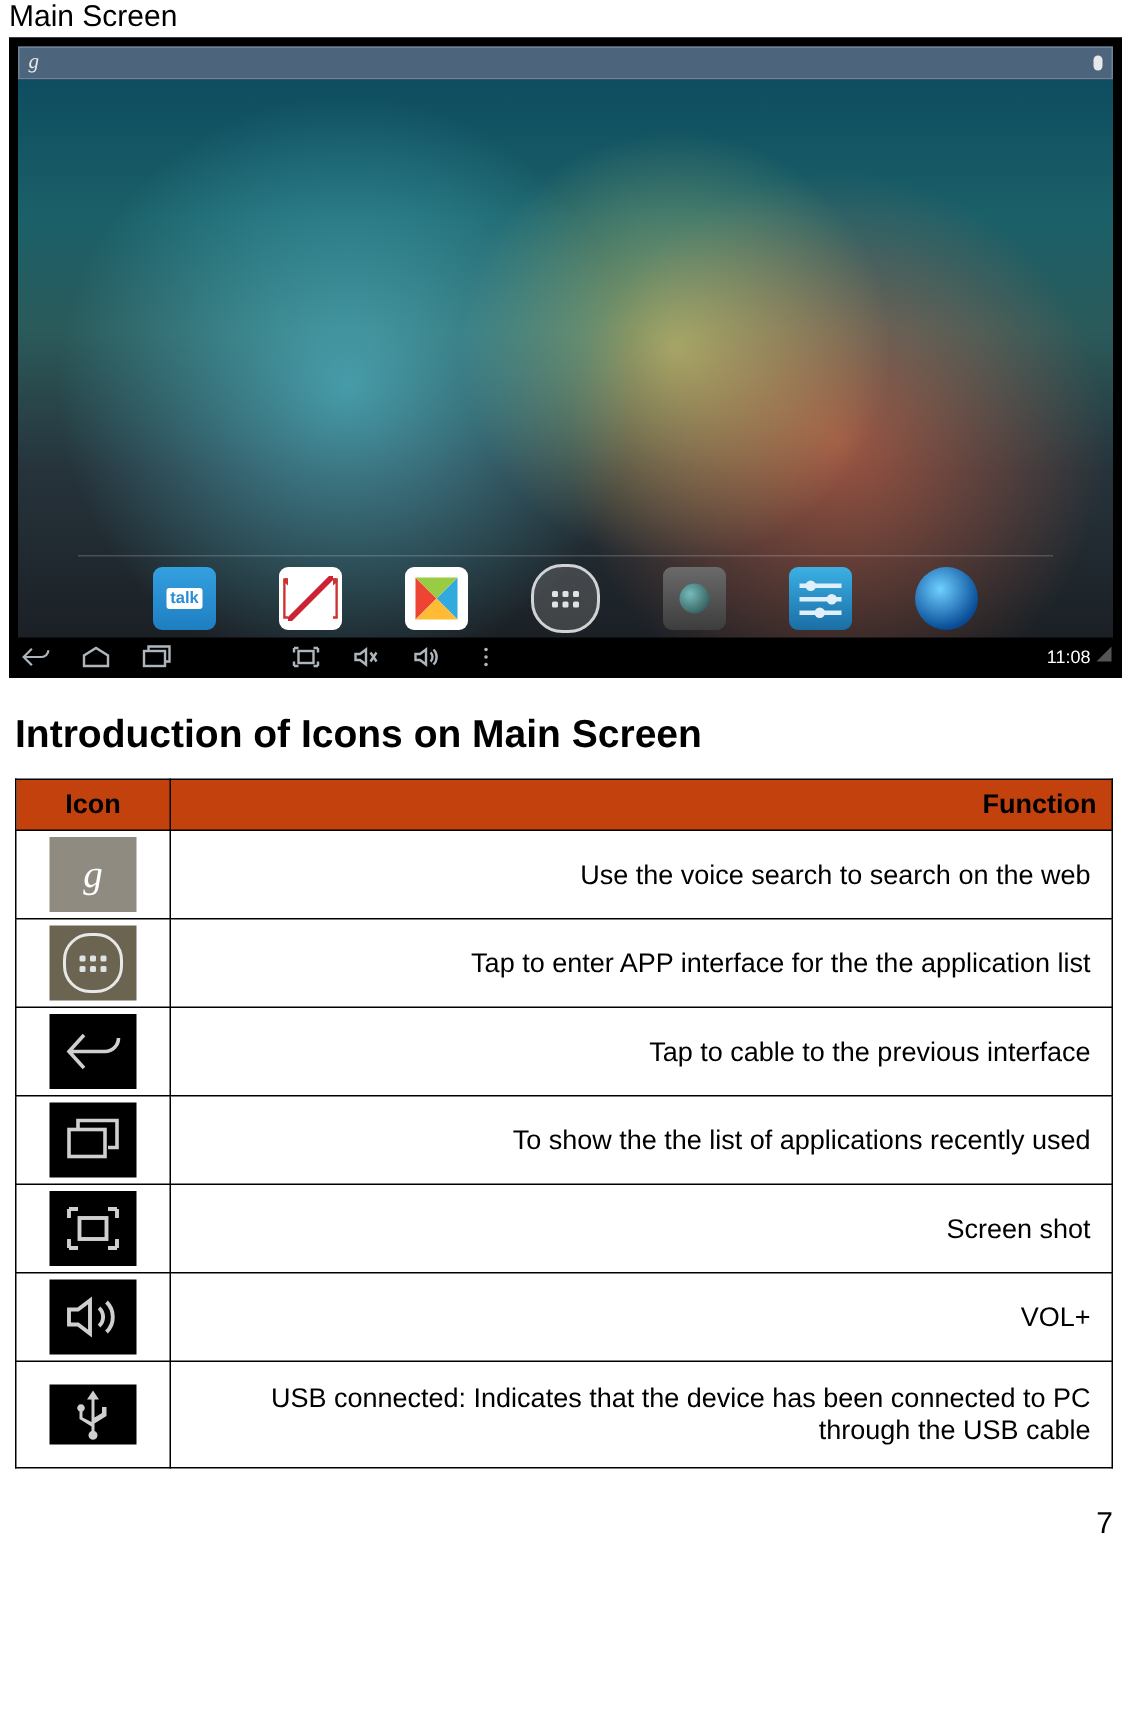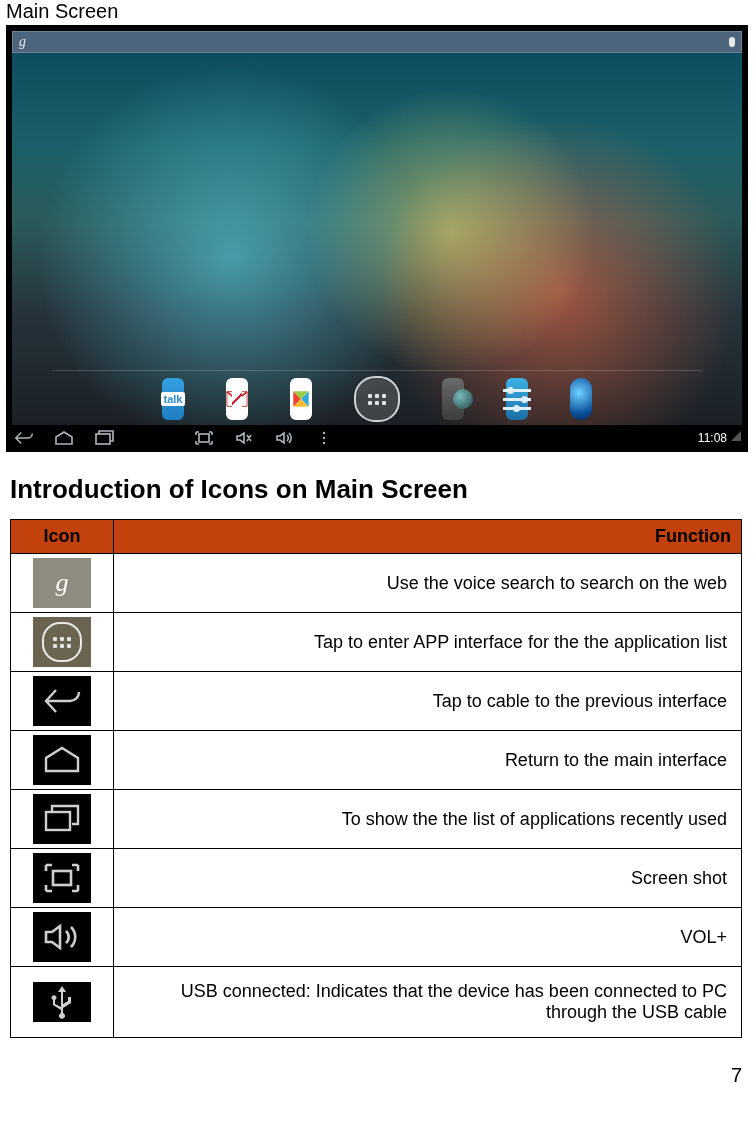--- a/index.html
+++ b/index.html
@@ -63,21 +63,21 @@
   }
   .dock {
     height: 52px;
     display: flex;
     justify-content: center;
     gap: 42px;
     align-items: center;
     margin: 0 5px;
   }
   .app-icon {
-    width: 22px;
+    width: 42px;
     height: 42px;
     border-radius: 6px;
     display: flex;
     align-items: center;
     justify-content: center;
     font-size: 11px;
     font-weight: bold;
   }
   .talk-ic { background: linear-gradient(#34a0e0,#1e7ec2); color:#fff; }
   .talk-ic span { background:#fff; color:#2a8ed4; padding:1px 3px; border-radius:2px; font-size:11px;}
@@ -293,30 +293,20 @@
             <svg width="44" height="30" viewBox="0 0 44 30" fill="none" stroke="#cfcfcf" stroke-width="2.4">
               <path d="M16 4L6 15l10 11M6 15h24a9 9 0 009-9"></path>
             </svg>
           </div>
         </td>
     <td class="col-fn">Tap to cable to the previous interface</td>
   </tr>
   <tr>
     <td class="col-icon">
           <div class="cell-icon ci-dark">
-            <svg width="44" height="30" viewBox="0 0 44 30" fill="none" stroke="#cfcfcf" stroke-width="2.4">
-              <path d="M6 26V13L22 3l16 10v13z"></path>
-            </svg>
-          </div>
-        </td>
-    <td class="col-fn">Return to the main interface</td>
-  </tr>
-  <tr>
-    <td class="col-icon">
-          <div class="cell-icon ci-dark">
             <svg width="44" height="34" viewBox="0 0 44 34" fill="none" stroke="#cfcfcf" stroke-width="2.4">
               <rect x="6" y="10" width="24" height="18"></rect>
               <path d="M12 10V4h26v18h-6"></path>
             </svg>
           </div>
         </td>
     <td class="col-fn">To show the the list of applications recently used</td>
   </tr>
   <tr>
     <td class="col-icon">

